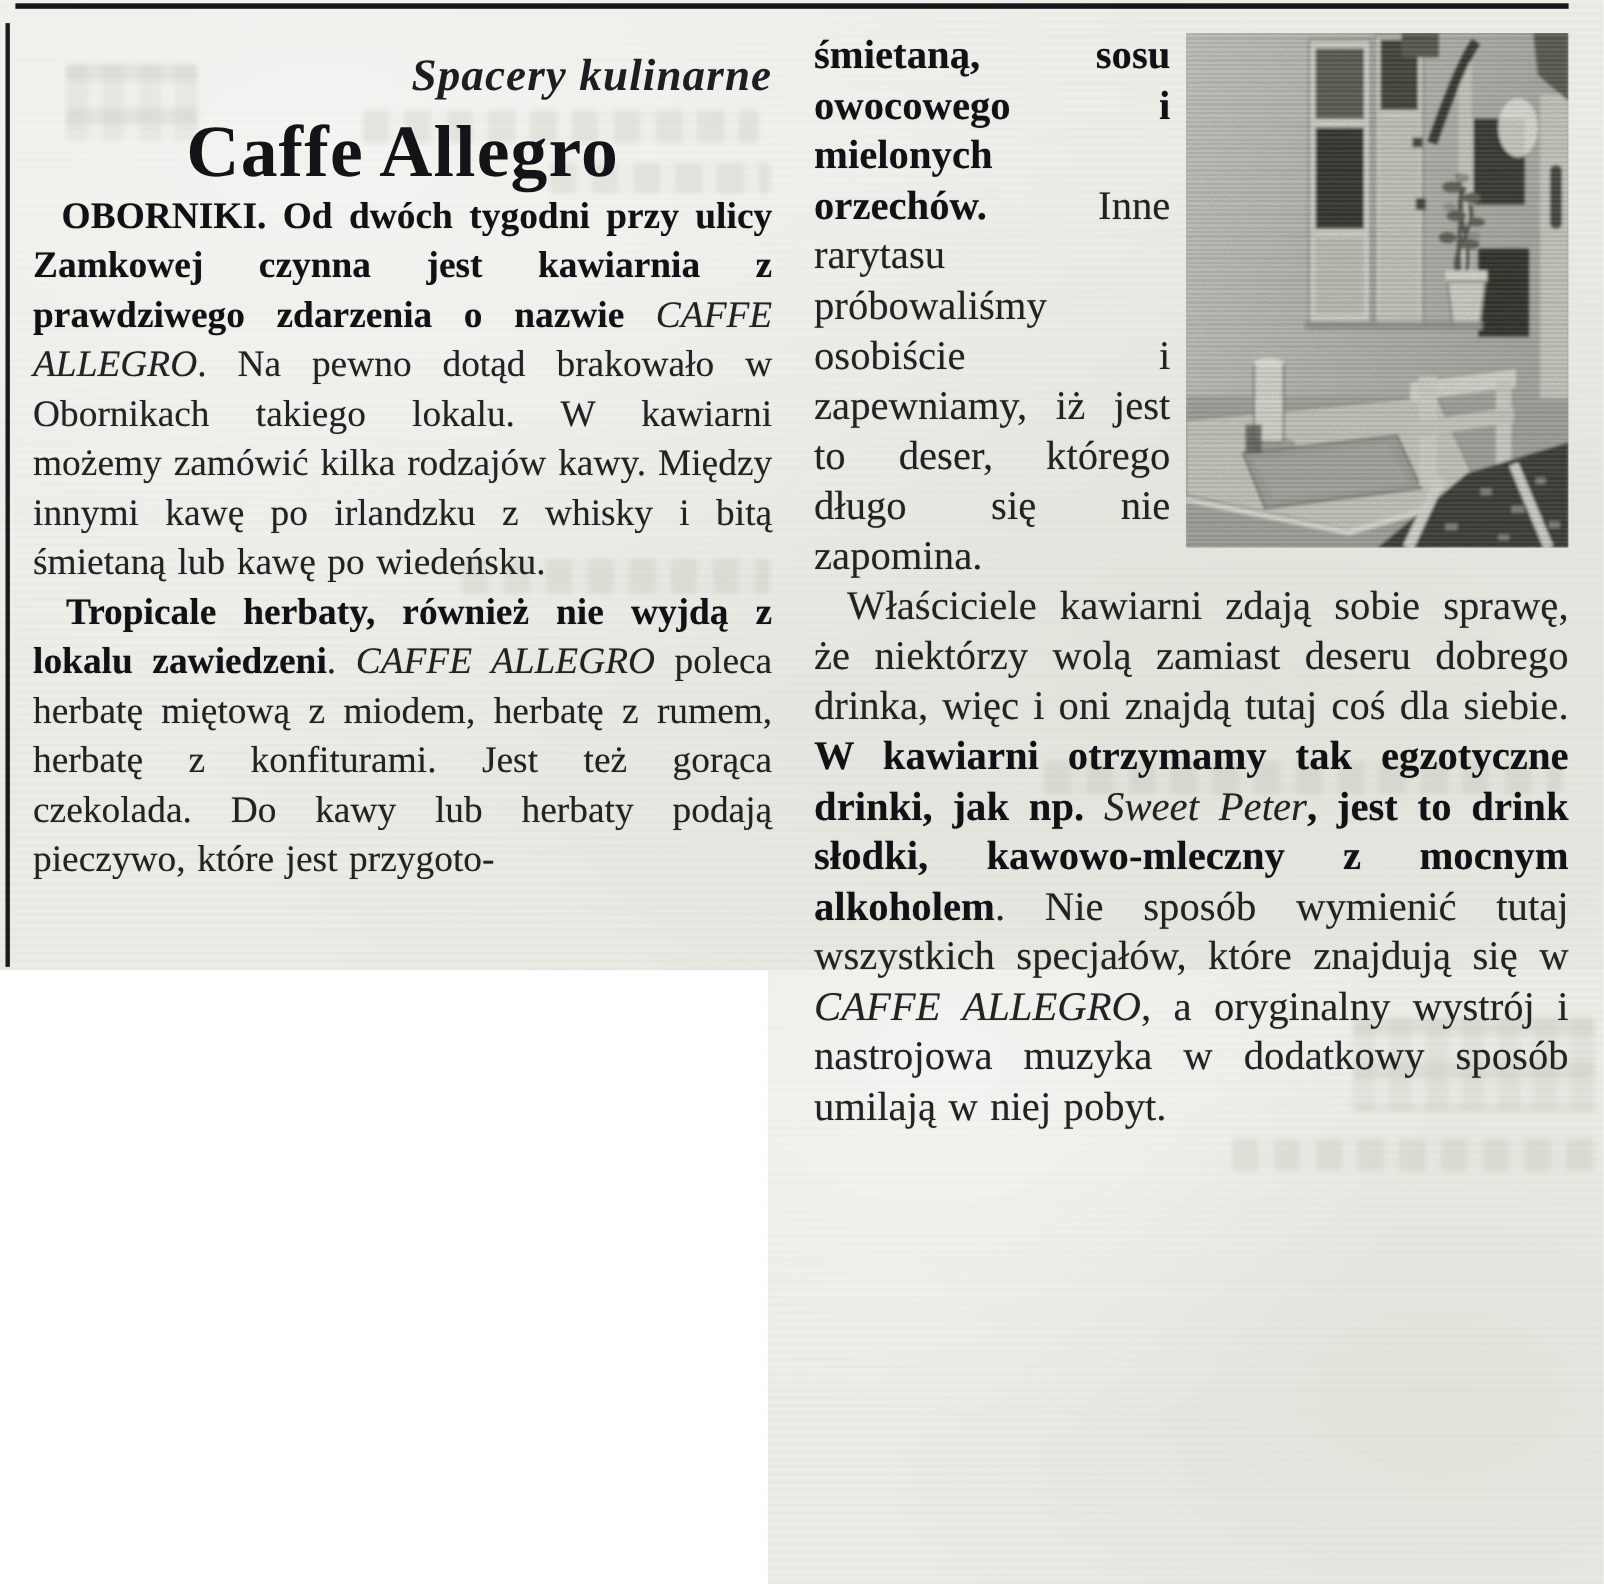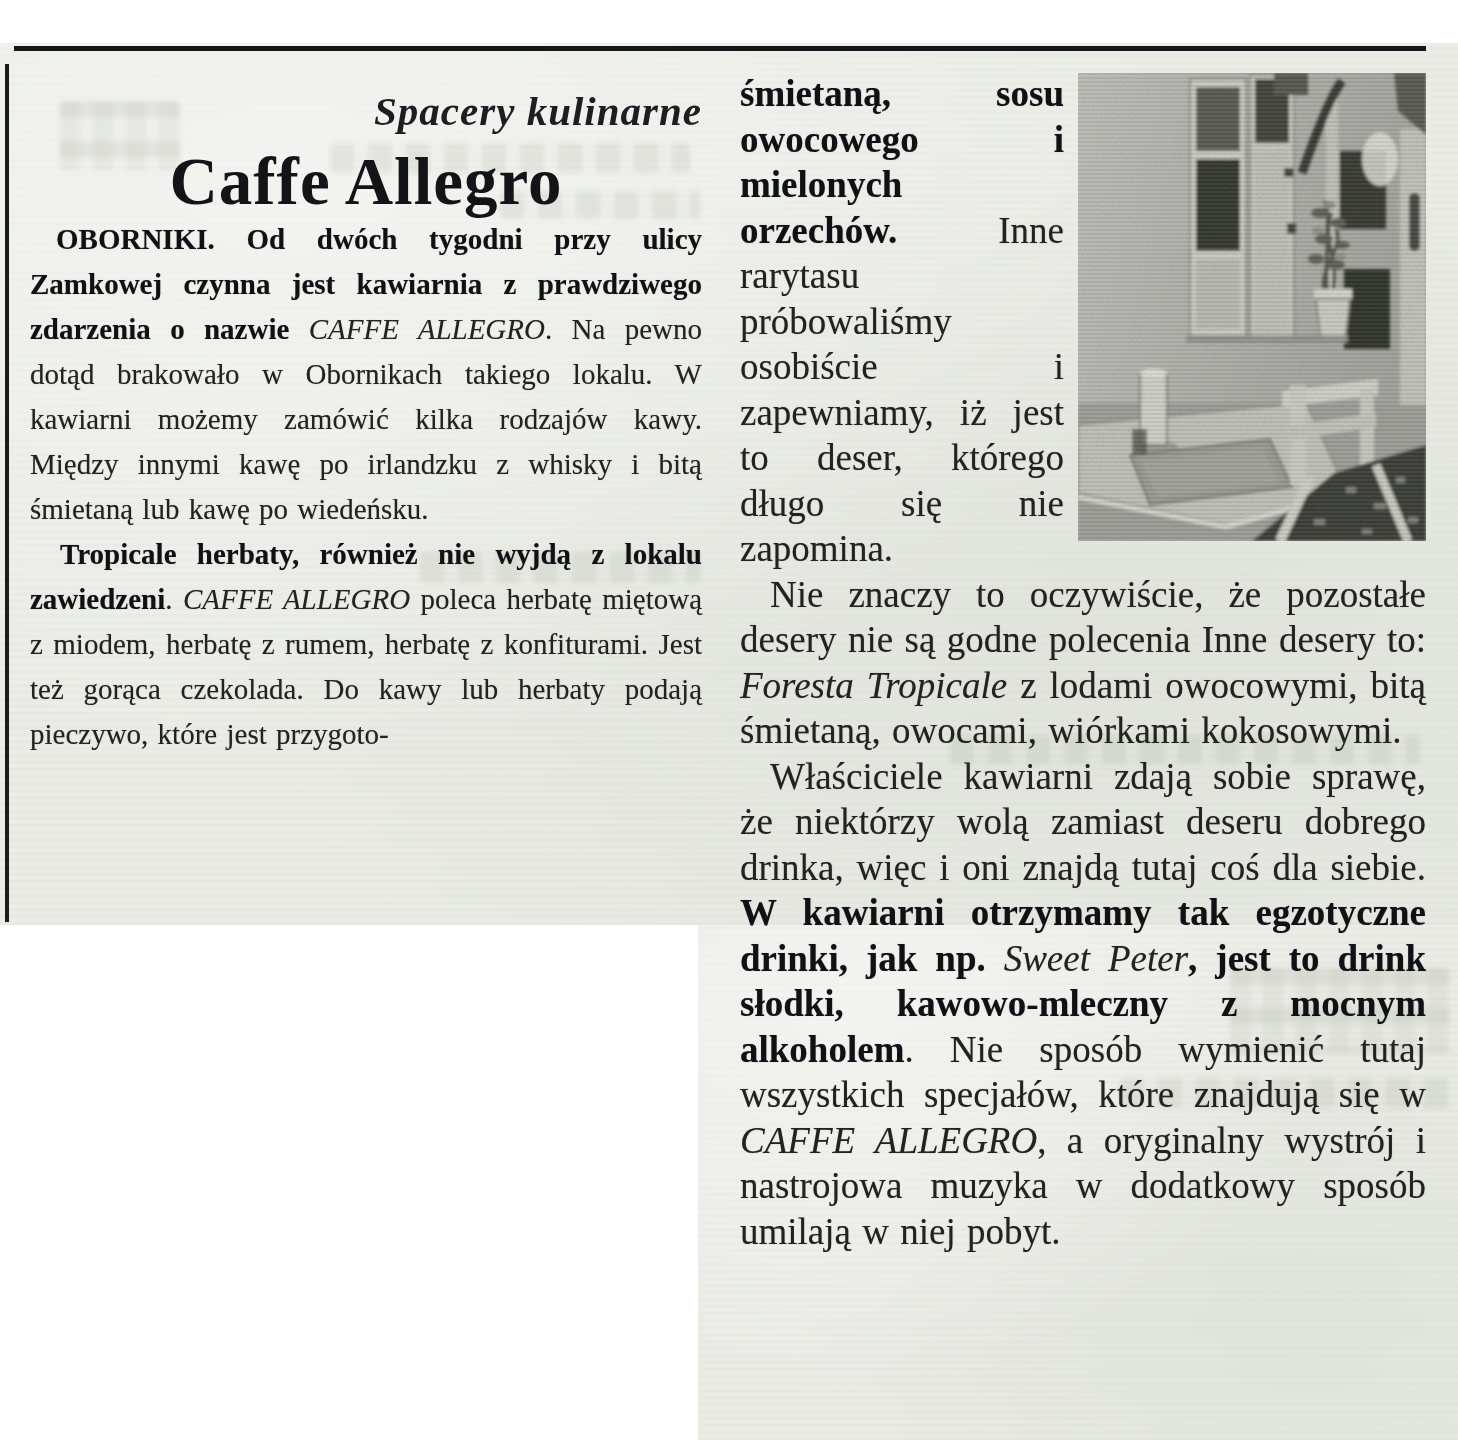--- a/index.html
+++ b/index.html
@@ -1,18 +1,18 @@
 <!DOCTYPE html>
 <html lang="pl"><head>
 <meta charset="utf-8">
 <style>
   html,body{margin:0;padding:0;background:#ffffff;}
   body{width:1458px;height:1440px;position:relative;overflow:hidden;
        font-family:"Liberation Serif","DejaVu Serif",serif;}
-  .scan{position:absolute;inset:0;margin-top:43px;}
+  .scan{position:absolute;inset:0;}
 
   
   .paper{position:absolute;background-color:#eaece6;
          background-image:
            radial-gradient(ellipse at 20% 15%, rgba(255,255,255,.45), transparent 55%),
            radial-gradient(ellipse at 80% 70%, rgba(205,212,198,.35), transparent 60%),
            repeating-linear-gradient(0deg, rgba(130,140,115,.03) 0 3px, transparent 3px 7px);}
   .paper-top{left:0;top:0;width:1458px;height:882px;}
   .paper-right{left:698px;top:882px;width:760px;height:558px;}
 
@@ -29,21 +29,21 @@
 
   
   .left-col{position:absolute;left:30px;top:46px;width:672px;color:#222;}
   .right-col{position:absolute;left:740px;top:28px;width:686px;color:#222;}
 
   .kicker{font-style:italic;font-weight:700;font-size:41px;line-height:44px;
           text-align:right;letter-spacing:1px;color:#1c1e22;}
   .headline{font-weight:700;font-size:67px;line-height:72px;text-align:center;
             margin-top:12px;letter-spacing:1px;color:#121418;}
 
-  p.body{font-size:29px;line-height:45px;text-align:justify;margin:0;
+  p.body{font-size:34px;line-height:45px;text-align:justify;margin:0;
          text-shadow:0 0 1px rgba(30,32,36,.35);word-spacing:2px;}
   .right-col p.body{font-size:37px;line-height:45.5px;}
   .p1{margin-top:33px;text-indent:26px;}
   .p2{margin-top:3px;text-indent:30px;font-weight:400;}
   .noindent{text-indent:0;}
   .ind{text-indent:30px;}
 
   
   .regular{font-weight:400;font-style:normal;}
   .bold{font-weight:700;font-style:normal;color:#101114;}
@@ -177,18 +177,17 @@
               <rect x="330" y="444" width="10" height="6"></rect>
                 <rect x="284" y="456" width="10" height="5"></rect>
             </g>
             <path d="M232,404 L202,468" stroke="#d6d8d0" stroke-width="10"></path>
             <path d="M298,392 L330,468" stroke="#d0d2ca" stroke-width="9"></path>
           </g>
           <rect width="348" height="468" filter="url(#grain)"></rect>
         </svg>
       </div>
       <p class="body noindent"><span class="bold">śmietaną, sosu owocowego i mielonych orzechów.</span><span class="regular"> Inne rarytasu próbowaliśmy osobiście i zapewniamy, iż jest to deser, którego długo się nie zapomina.</span></p>
-      <p class="body ind"><span class="regular">Nie znaczy to oczywiście, że pozostałe desery nie są godne polecenia Inne desery to: </span><span class="italic">Foresta Tropicale</span><span class="regular"> z lodami owocowymi, bitą śmietaną, owocami, wiórkami kokosowymi.</span></p>
       <p class="body ind"><span class="regular">Właściciele kawiarni zdają sobie sprawę, że niektórzy wolą zamiast deseru dobrego drinka, więc i oni znajdą tutaj coś dla siebie. </span><span class="bold">W kawiarni otrzymamy tak egzotyczne drinki, jak np. </span><span class="italic">Sweet Peter</span><span class="bold">, jest to drink słodki, kawowo-mleczny z mocnym alkoholem</span><span class="regular">. Nie sposób wymienić tutaj wszystkich specjałów, które znajdują się w </span><span class="italic">CAFFE ALLEGRO</span><span class="regular">, a oryginalny wystrój i nastrojowa muzyka w dodatkowy sposób umilają w niej pobyt.</span></p>
     </div>
   </div>
 
 </div>
 
 </body></html>

